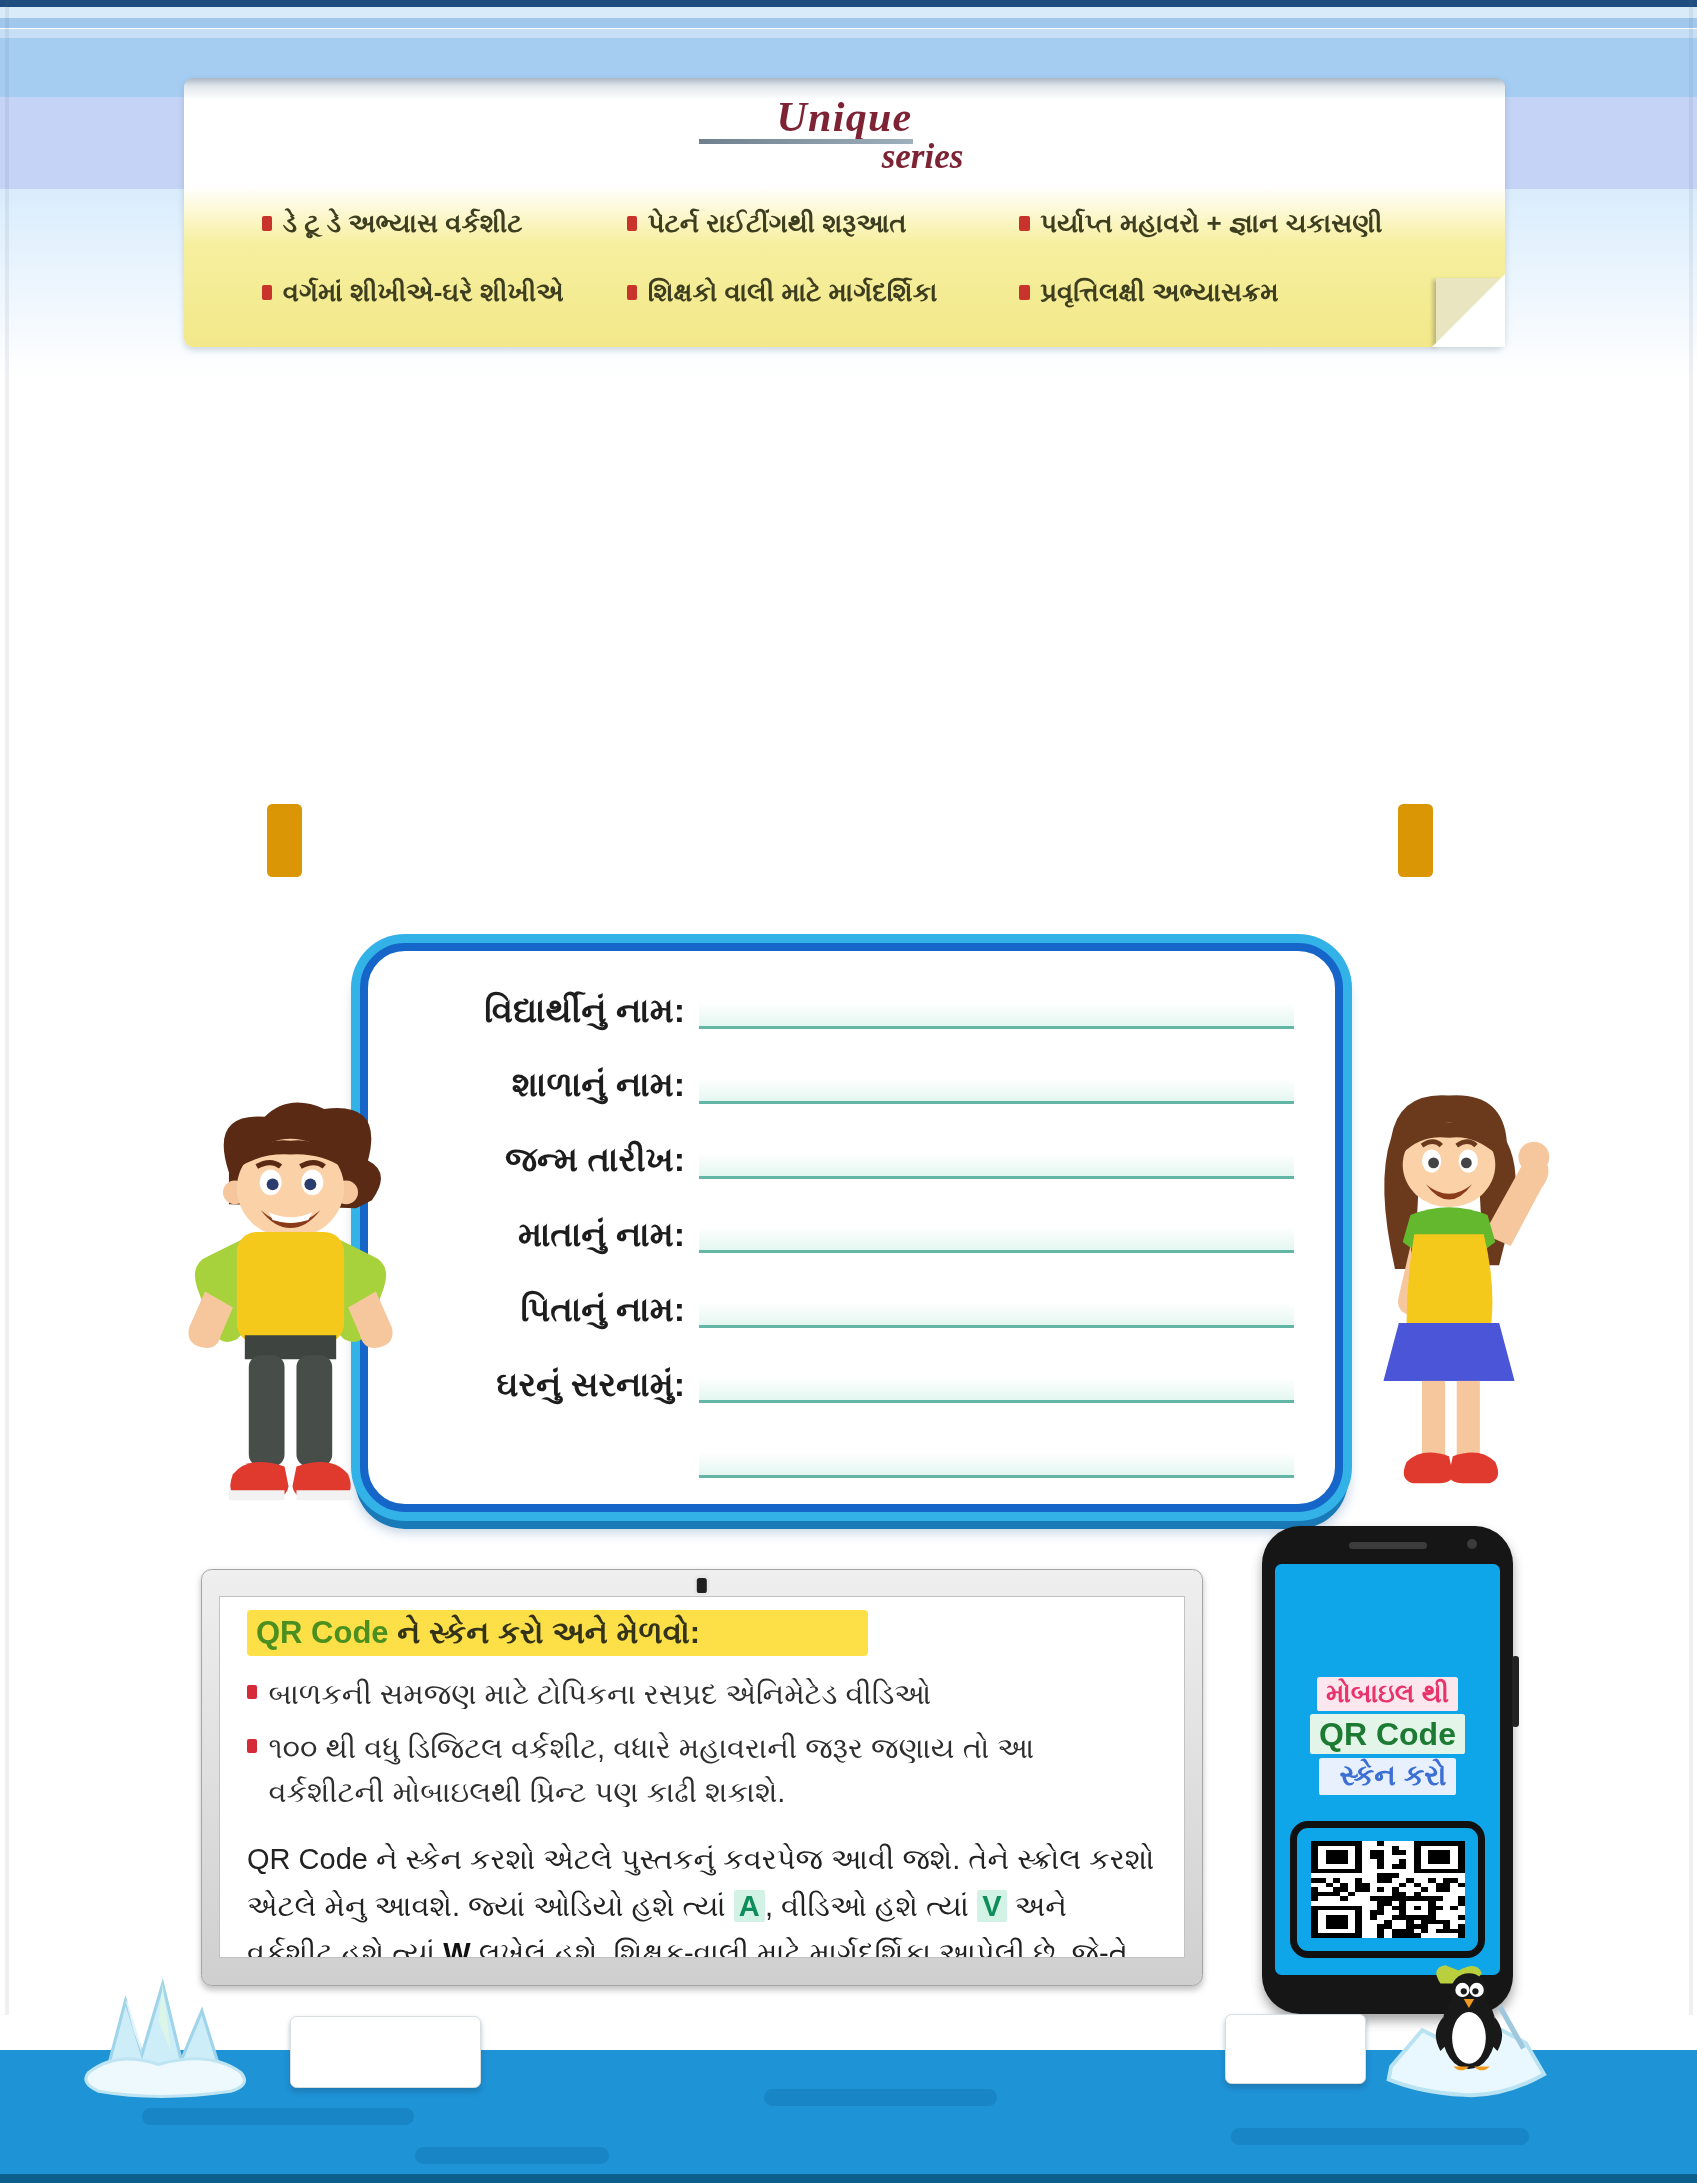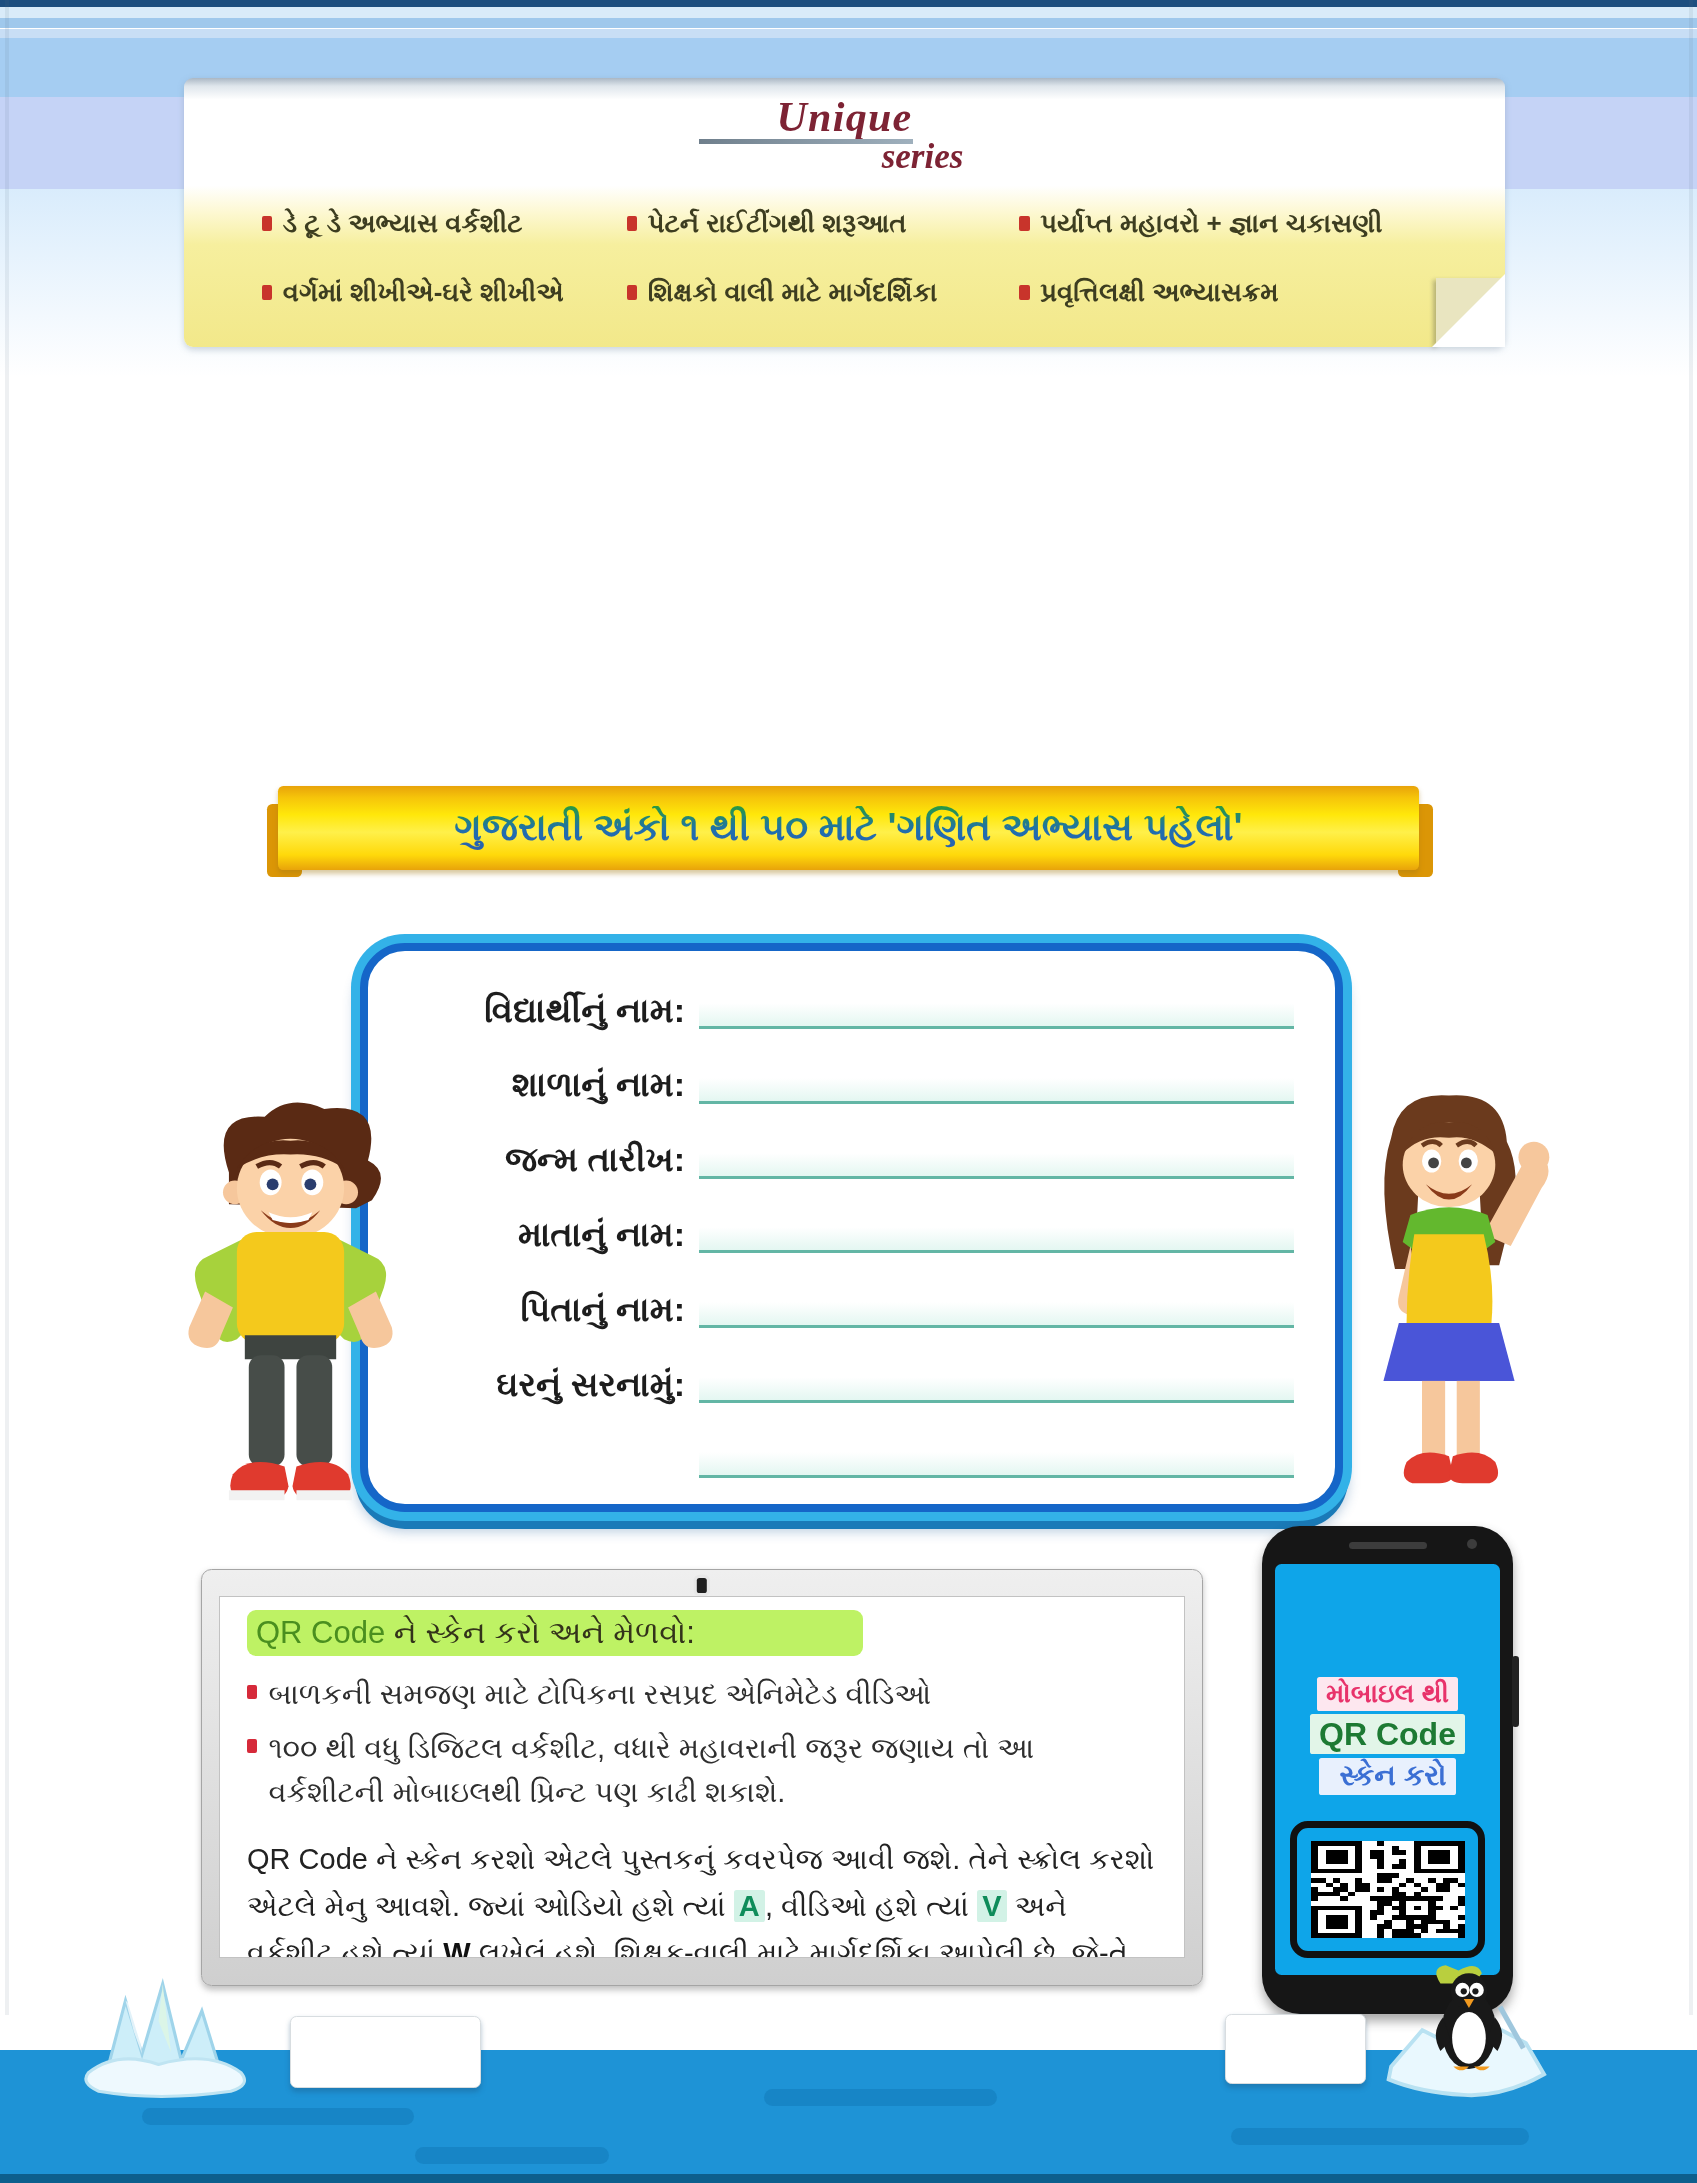--- a/index.html
+++ b/index.html
@@ -76,22 +76,22 @@
   .girl{position:absolute;left:1329px;top:1080px;width:240px;height:434px;}
 
   
   .screen-panel{position:absolute;left:201px;top:1569px;width:1000px;height:415px;
       background:linear-gradient(180deg,#efefef,#cfcfcf);border:1.9px solid #a5a5a5;border-radius:10.4px;
       box-shadow:0 3.9px 6.5px rgba(100,100,100,.4);}
   .webcam{position:absolute;top:7.8px;left:50%;transform:translateX(-50%);width:10.4px;height:15.5px;
       background:#202020;border-radius:2.6px;box-shadow:0 0 0 3.2px #e8e8e8;}
   .screen{position:absolute;left:17px;right:17px;top:26px;bottom:27px;background:#ffffff;border:1.3px solid #c2c2c2;
       padding:13px 27px;box-sizing:border-box;overflow:hidden;}
-  .qr-heading{display:inline-block;background:#bef264;padding:5.2px 168px 5.2px 9px;border-radius:9px;
-      font-size:31px;font-weight:normal;color:#33331a;}
+  .qr-heading{display:inline-block;background:#fde047;padding:5.2px 168px 5.2px 9px;border-radius:4px;
+      font-size:31px;font-weight:bold;color:#33331a;}
   .qr-heading .hl-green{color:#4a8f1f;}
   .qr-bullets{margin-top:17px;display:flex;flex-direction:column;gap:10.4px;}
   .qr-bullet{display:flex;gap:11.7px;font-size:29px;color:#2e2e2e;line-height:1.5;}
   .qbullet{width:9.7px;height:13.6px;background:#d62a3a;border-radius:1.9px;margin-top:11.7px;flex:0 0 auto;}
   .qr-para{margin-top:22px;font-size:29px;color:#222222;line-height:1.62;}
   .letter-a,.letter-v{font-weight:bold;color:#0e8c5a;background:#d2f2e6;padding:0 5.2px;border-radius:2.6px;}
   .letter-w{font-weight:bold;color:#111111;}
 
   
   .phone{position:absolute;left:1262px;top:1526px;width:251px;height:488px;background:#161616;
@@ -168,23 +168,20 @@
         <span class="ftext">પ્રવૃત્તિલક્ષી અભ્યાસક્રમ</span>
       </div>
     </div>
     <div class="fold-flap"></div>
     <div class="fold-cut"></div>
   </div>
 
 
   <div class="ribbon-end l"></div>
   <div class="ribbon-end r"></div>
-  <div class="banner">
-    <span class="banner-text">ગુજરાતી અંકો ૧ થી ૫૦ માટે 'ગણિત અભ્યાસ પહેલો'</span>
-  </div>
 
   <div class="form-card">
     <div class="form-inner">
       <div class="form-row">
         <div class="form-label">વિદ્યાર્થીનું નામ:</div>
         <div class="form-line"></div>
       </div>
       <div class="form-row">
         <div class="form-label">શાળાનું નામ:</div>
         <div class="form-line"></div>

